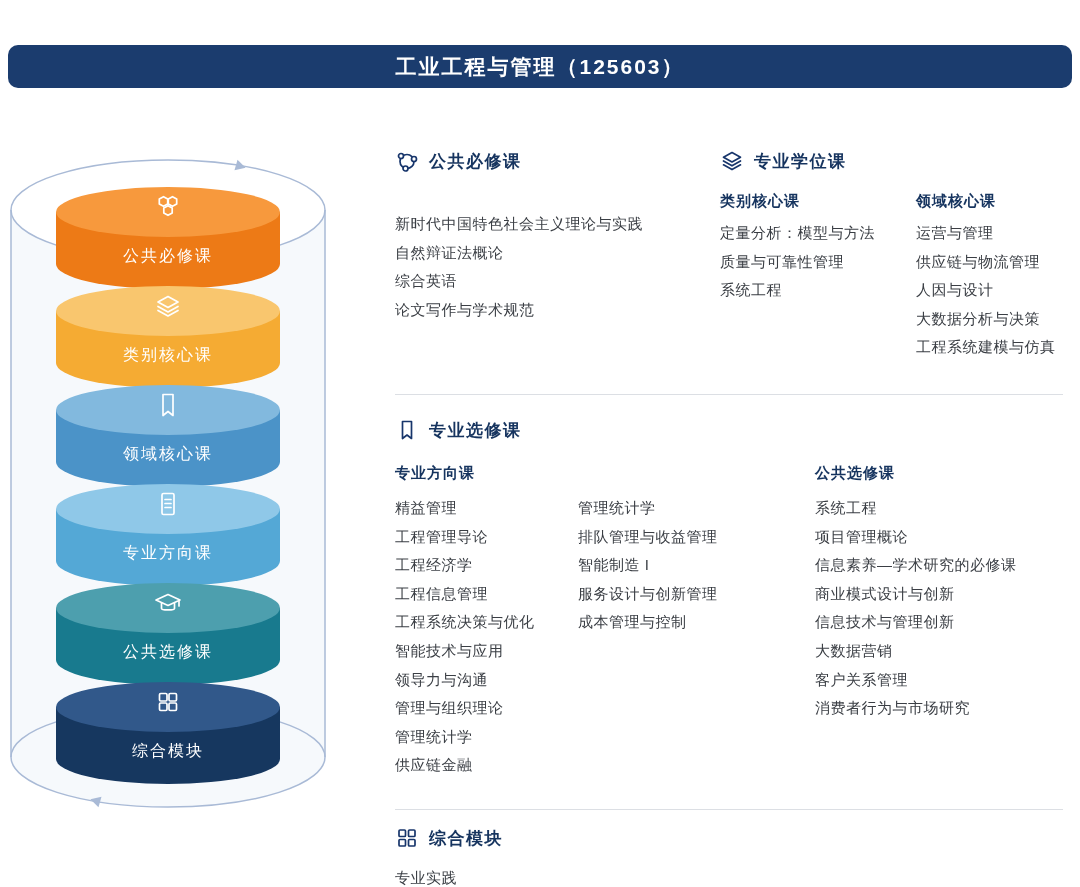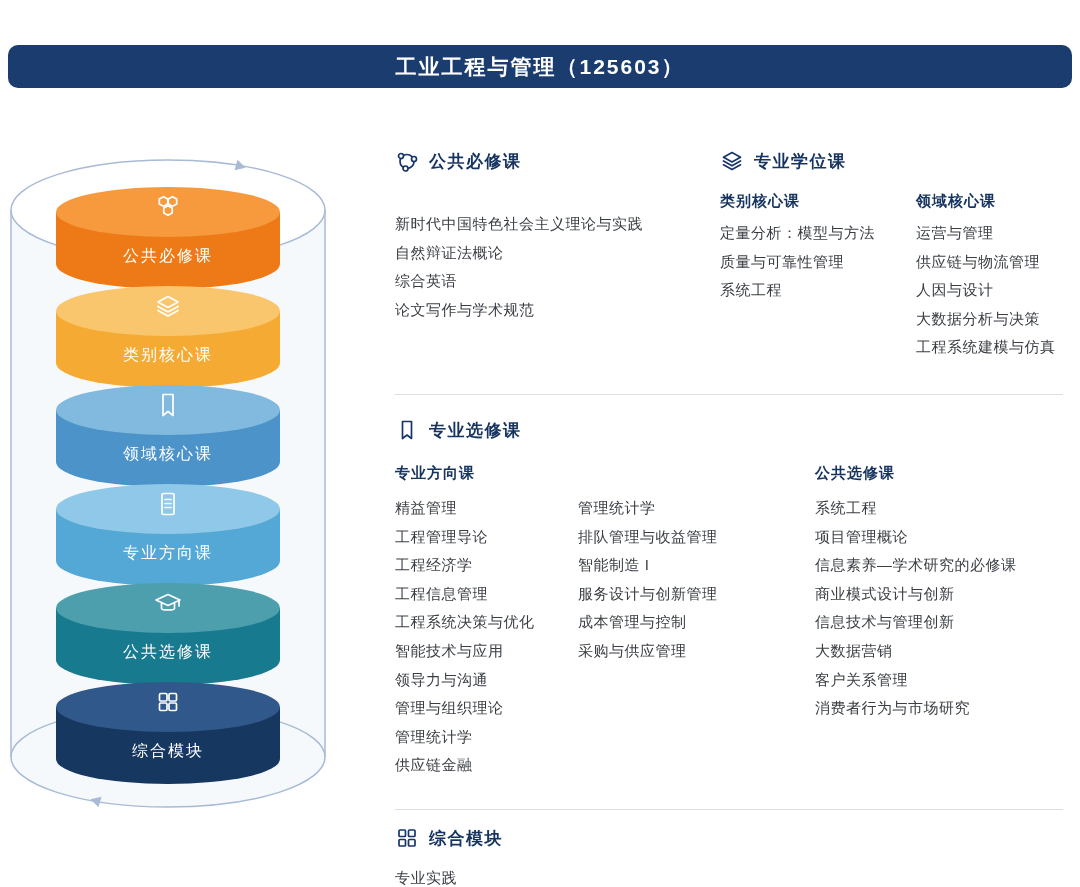--- a/index.html
+++ b/index.html
@@ -260,21 +260,20 @@
       <div class="course">管理统计学</div>
       <div class="course">供应链金融</div>
     </div>
 
     <div class="pe-col pe-col-2">
       <div class="course">管理统计学</div>
       <div class="course">排队管理与收益管理</div>
       <div class="course">智能制造 I</div>
       <div class="course">服务设计与创新管理</div>
       <div class="course">成本管理与控制</div>
-      <div class="course">采购与供应管理</div>
     </div>
 
     <div class="pe-col pe-col-3">
       <div class="course">系统工程</div>
       <div class="course">项目管理概论</div>
       <div class="course">信息素养—学术研究的必修课</div>
       <div class="course">商业模式设计与创新</div>
       <div class="course">信息技术与管理创新</div>
       <div class="course">大数据营销</div>
       <div class="course">客户关系管理</div>

